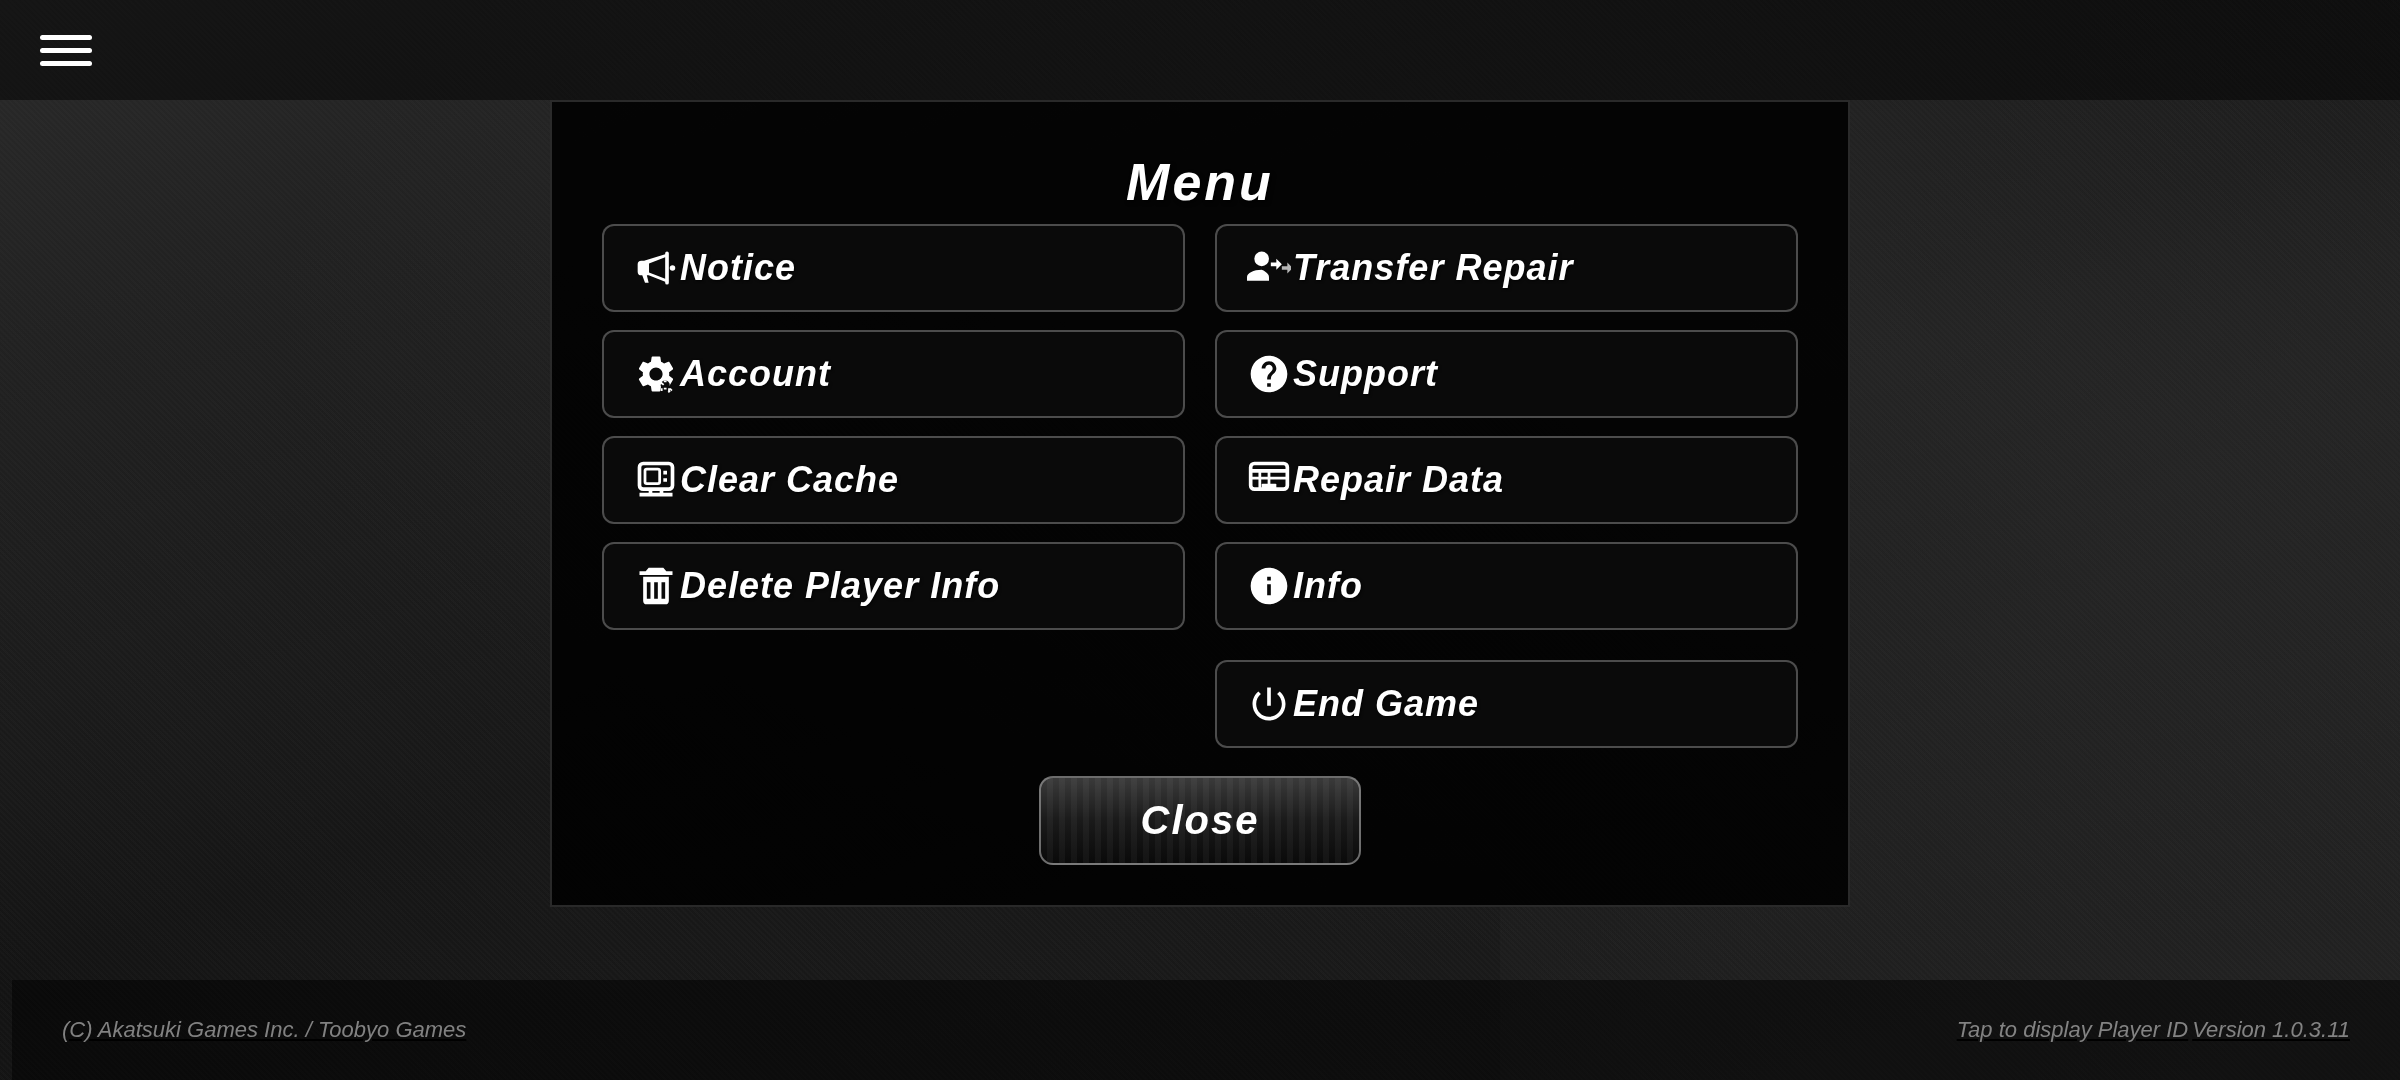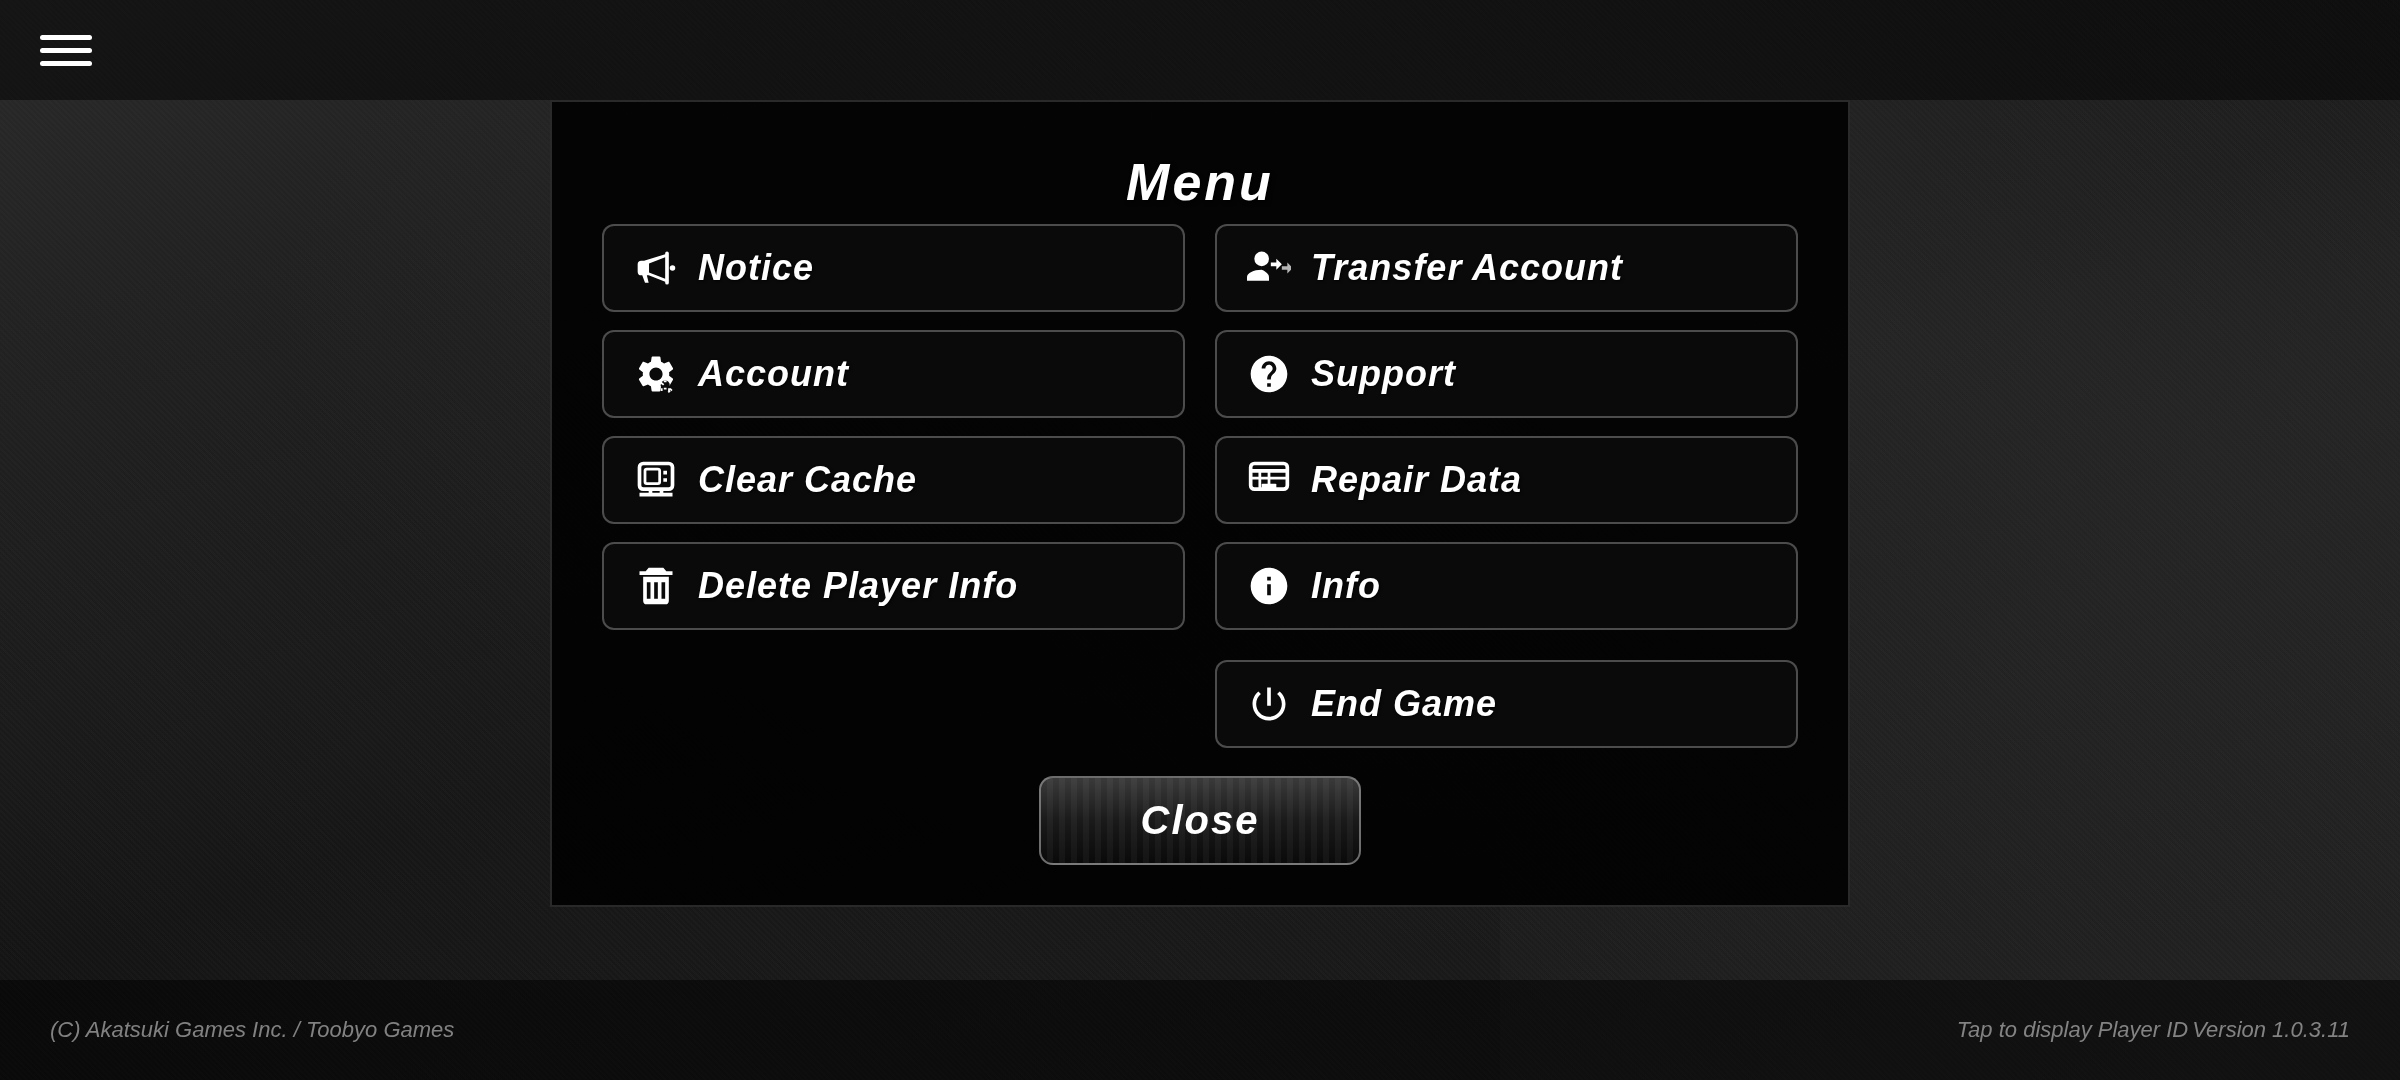--- a/index.html
+++ b/index.html
@@ -97,21 +97,21 @@
     .menu-grid {
       display: grid;
       grid-template-columns: 1fr 1fr;
       gap: 18px 30px;
       margin-bottom: 30px;
     }
 
     .menu-btn {
       display: flex;
       align-items: center;
-      gap: 18px;
+      gap: 0;
       background: #0a0a0a;
       border: 2.5px solid rgba(120,120,120,0.6);
       border-radius: 12px;
       padding: 18px 28px;
       cursor: pointer;
       transition: background 0.2s;
       color: white;
       font-size: 36px;
       font-weight: 900;
       font-style: italic;
@@ -177,29 +177,30 @@
         transparent,
         transparent 6px,
         rgba(255,255,255,0.04) 6px,
         rgba(255,255,255,0.04) 12px
       );
     }
 
     .bottom-bar {
       position: absolute;
       bottom: 0;
-      left: 0;
+      left: 12px;
       right: 0;
       height: 100px;
       background: rgba(0,0,0,0.5);
       display: flex;
       align-items: center;
       justify-content: space-between;
       padding: 0 50px;
       z-index: 1;
+      text-decoration: underline;
     }
 
     .copyright-text {
       color: rgba(180,180,180,0.7);
       font-size: 22px;
       font-style: italic;
     }
 
     .player-id-text {
       color: rgba(180,180,180,0.7);
@@ -258,21 +259,21 @@
 
     <div class="menu-btn">
       <div class="menu-btn-icon">
         <svg class="icon-svg" viewBox="0 0 24 24" xmlns="http://www.w3.org/2000/svg">
           <circle cx="8" cy="7" r="4"></circle>
           <path d="M8 13c-4.418 0-8 1.79-8 4v2h12v-2c0-2.21-3.582-4-4-4z"></path>
           <path d="M19 10l-3-3v2h-3v2h3v2l3-3z"></path>
           <path d="M22 15l3-3-3-3v2h-3v2h3v2z" opacity="0.7"></path>
         </svg>
       </div>
-      <span class="menu-btn-label">Transfer Account</span>
+      <span class="menu-btn-label">Transfer Repair</span>
     </div>
 
     <div class="menu-btn">
       <div class="menu-btn-icon">
         <svg class="icon-svg" viewBox="0 0 24 24" xmlns="http://www.w3.org/2000/svg">
           <path d="M19.14 12.94c.04-.3.06-.61.06-.94s-.02-.64-.07-.94l2.03-1.58c.18-.14.23-.41.12-.61l-1.92-3.32c-.12-.22-.37-.29-.59-.22l-2.39.96c-.5-.38-1.03-.7-1.62-.94l-.36-2.54c-.04-.24-.24-.41-.48-.41h-3.84c-.24 0-.43.17-.47.41l-.36 2.54c-.59.24-1.13.57-1.62.94l-2.39-.96c-.22-.08-.47 0-.59.22L2.74 8.87c-.12.21-.08.47.12.61l2.03 1.58c-.05.3-.09.63-.09.94s.02.64.07.94l-2.03 1.58c-.18.14-.23.41-.12.61l1.92 3.32c.12.22.37.29.59.22l2.39-.96c.5.38 1.03.7 1.62.94l.36 2.54c.05.24.24.41.48.41h3.84c.24 0 .44-.17.47-.41l.36-2.54c.59-.24 1.13-.56 1.62-.94l2.39.96c.22.08.47 0 .59-.22l1.92-3.32c.12-.22.07-.47-.12-.61l-2.01-1.58zM12 15.6c-1.98 0-3.6-1.62-3.6-3.6s1.62-3.6 3.6-3.6 3.6 1.62 3.6 3.6-1.62 3.6-3.6 3.6z"></path>
           <circle cx="17" cy="18" r="2.5" fill="#0a0a0a"></circle>
           <path d="M17 15.5v1m0 3v1m-2.6-3.9l.7.7m3.8 3.8l.7.7m-5-1.3h1m3 0h1m-4.3-2.7l.7-.7m3.8 3.8l.7-.7" stroke="white" stroke-width="1.5" fill="none"></path>
         </svg>
       </div>

